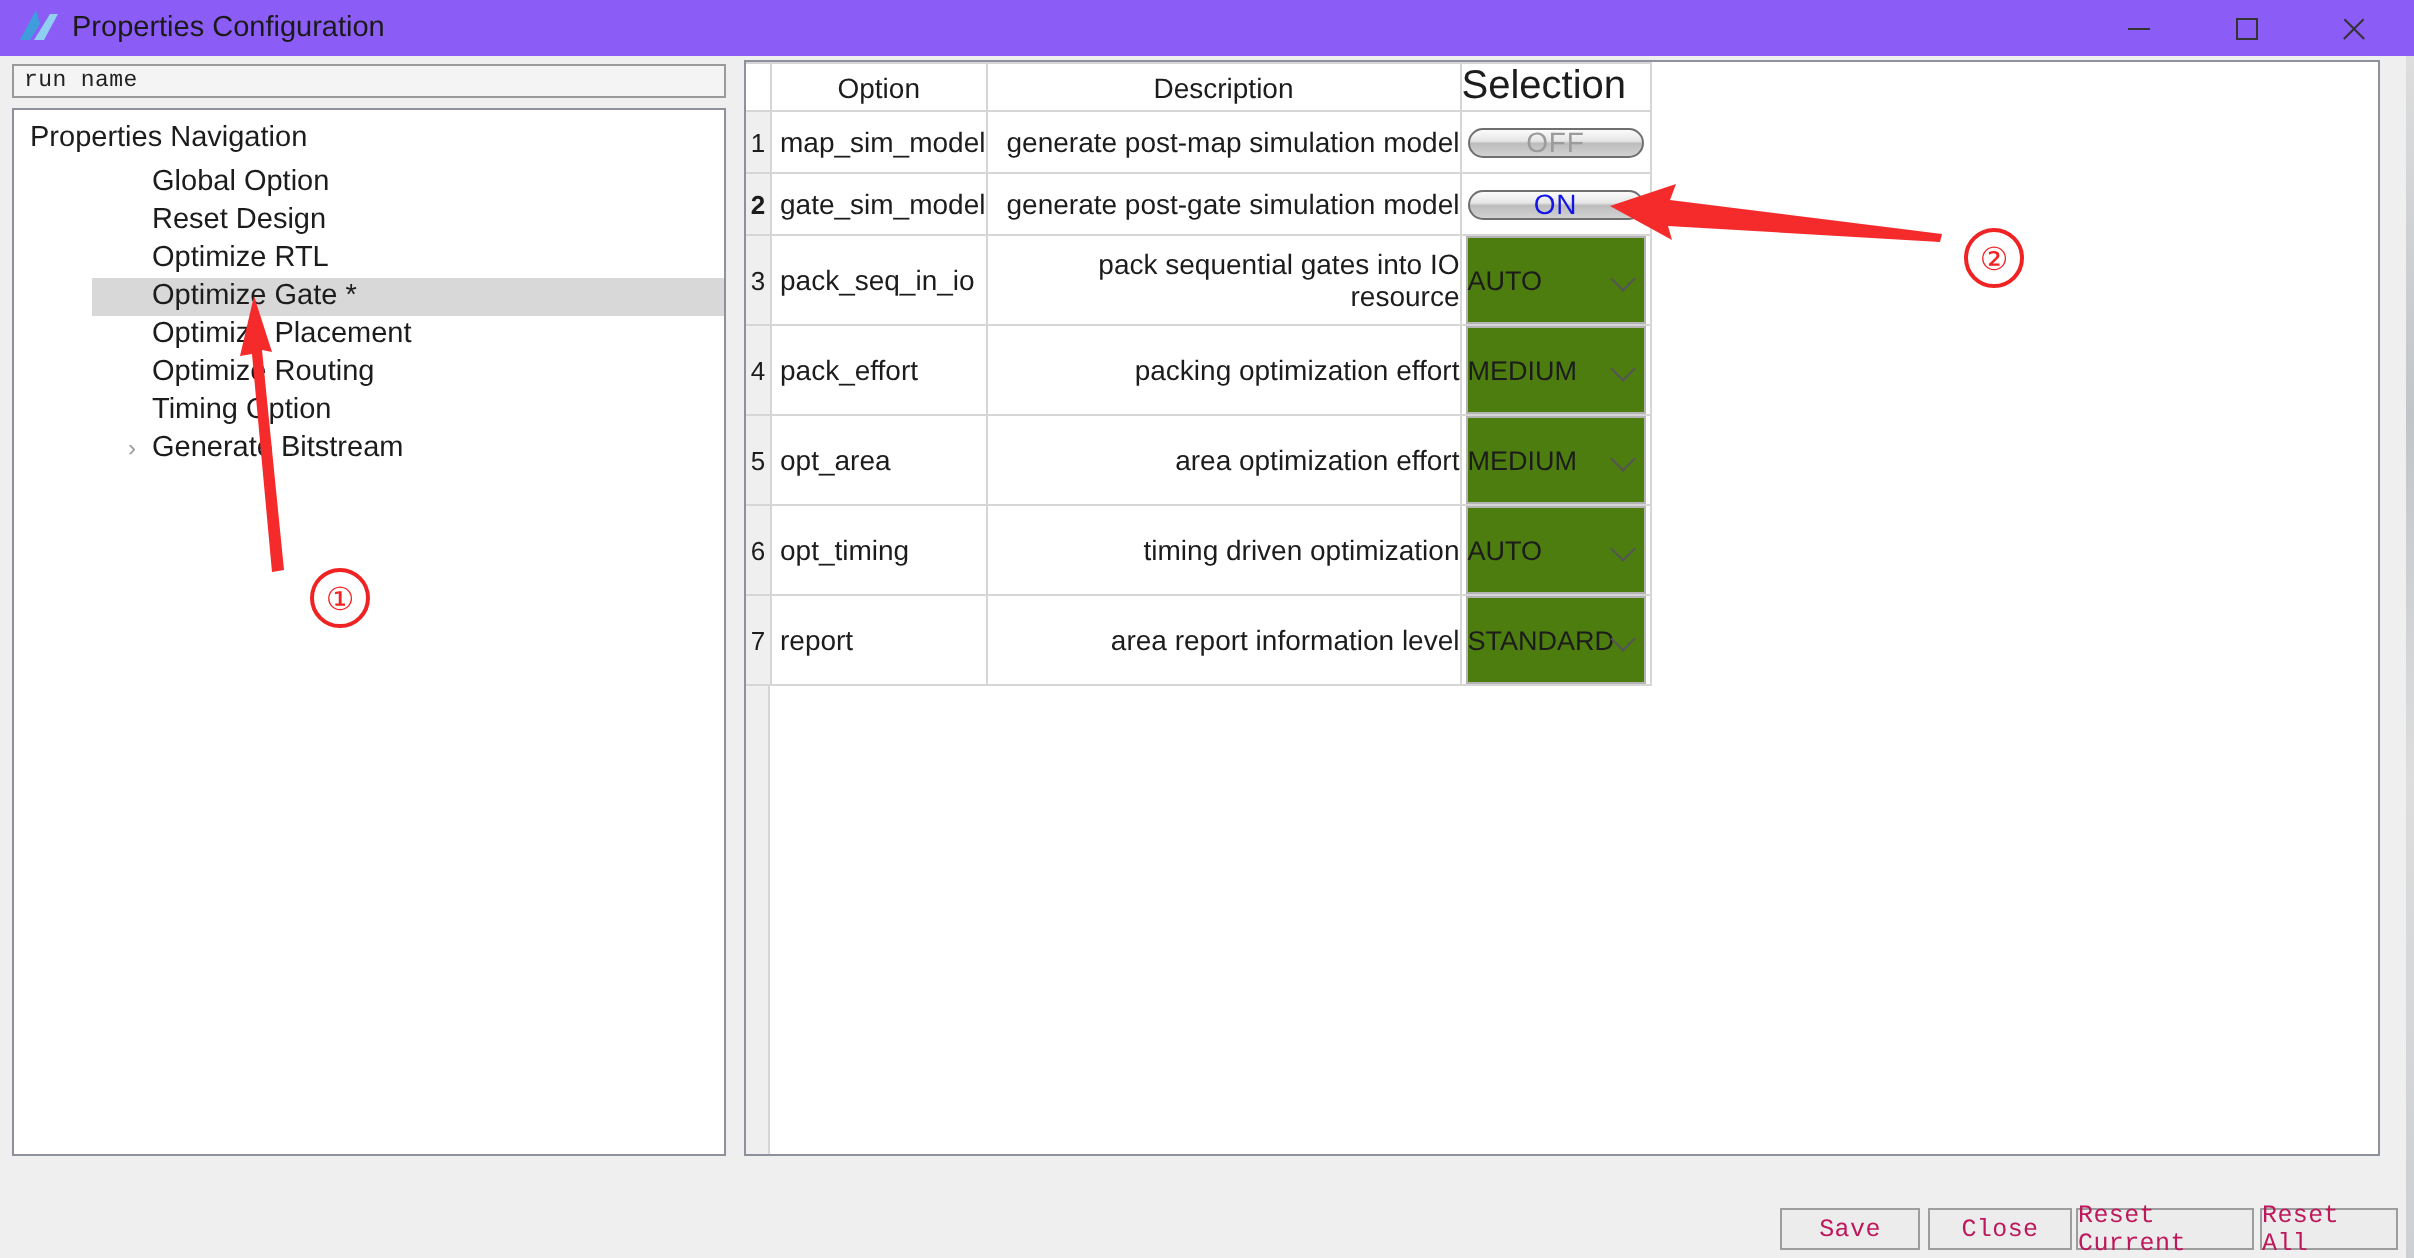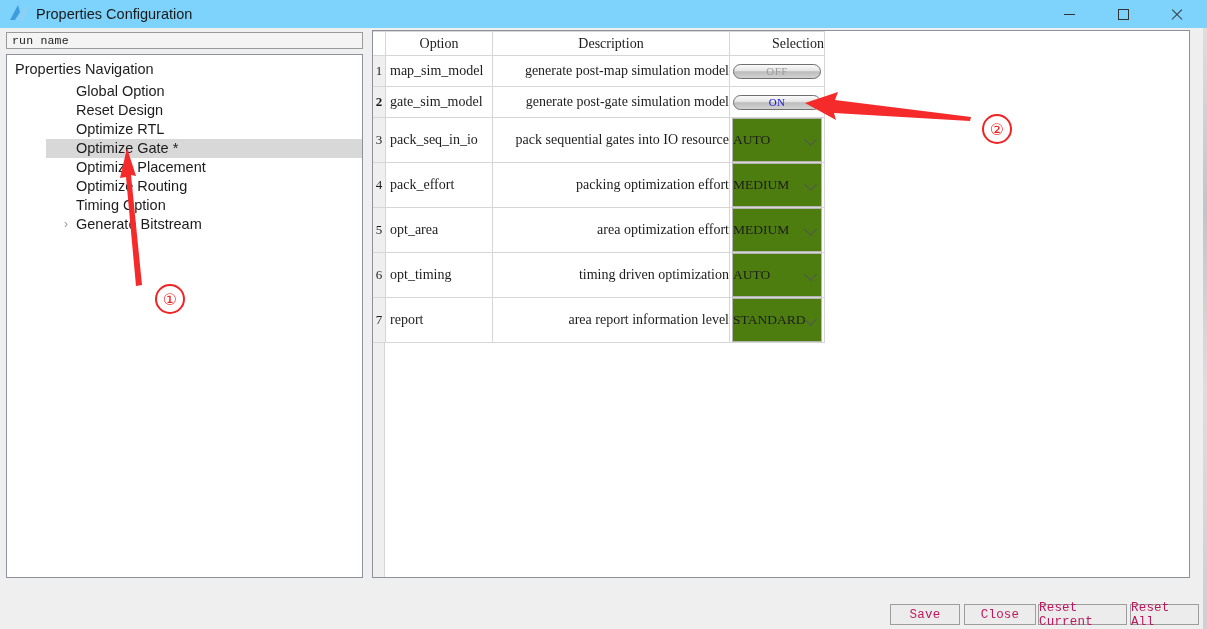--- a/index.html
+++ b/index.html
@@ -13,21 +13,21 @@
   #app {
     position: relative;
     width: 1207px; height: 629px;
     background: #efefef;
   }
 
   
   .titlebar {
     position: absolute; left: 0; top: 0;
     width: 1207px; height: 28px;
-    background: #7dd3fc;
+    background: #8b5cf6;
   }
   .title-icon {
     position: absolute; left: 10px; top: 5px;
     width: 19px; height: 17px;
   }
   .title-text {
     position: absolute; left: 36px; top: 5px;
     font-size: 14.5px; color: #1a1a1a;
     line-height: 18px;
     white-space: nowrap;
@@ -123,21 +123,20 @@
     width: 12px; height: 546px;
     background: #efefef;
     border-right: 1px solid #d6d6d6;
     box-sizing: border-box;
   }
   table.opt {
     position: absolute; left: 0; top: 0;
     border-collapse: collapse;
     font-size: 14px;
     color: #1c1c1c;
-    font-family: Liberation Serif, serif;
   }
   table.opt td, table.opt th {
     border: 1px solid #d6d6d6;
     padding: 0;
     height: 30px;
     font-weight: normal;
   }
   table.opt th { height: 23px; }
   .c-num {
     width: 12px;
@@ -146,32 +145,32 @@
     color: #1c1c1c;
     font-size: 13px;
     border-left: none !important;
   }
   .c-num.mod { font-weight: bold; }
   th.c-num { background: #ffffff; border-left: none !important; }
   .c-opt   { width: 102px; padding-left: 4px !important; }
   .c-desc  { width: 231px; padding-left: 5px !important; text-align: right; }
   .c-sel   { width: 94px; }
   th.c-opt, th.c-desc { text-align: center; padding-left: 0 !important; }
-  th.c-sel { text-align: right; font-weight: bold; font-size: 14px; }
+  th.c-sel { text-align: left; font-weight: bold; font-size: 20px; }
 
   
   .toggle {
     width: 88px; height: 15px;
     margin: 0 auto;
     border-radius: 10px;
     border: 1px solid #6f6f6f;
     background: linear-gradient(to bottom,#fbfbfb 0%,#e6e6e6 42%,#bdbdbd 52%,#d2d2d2 100%);
     box-sizing: border-box;
     display: flex; align-items: center; justify-content: center;
-    font-size: 11px;
+    font-size: 14px;
     letter-spacing: 0.4px;
   }
   .toggle.off { color: #9b9b9b; }
   .toggle.on  { color: #1414e6; }
 
   
   .combo {
     position: relative;
     width: 90px; height: 44px;
     margin: 0 auto;

